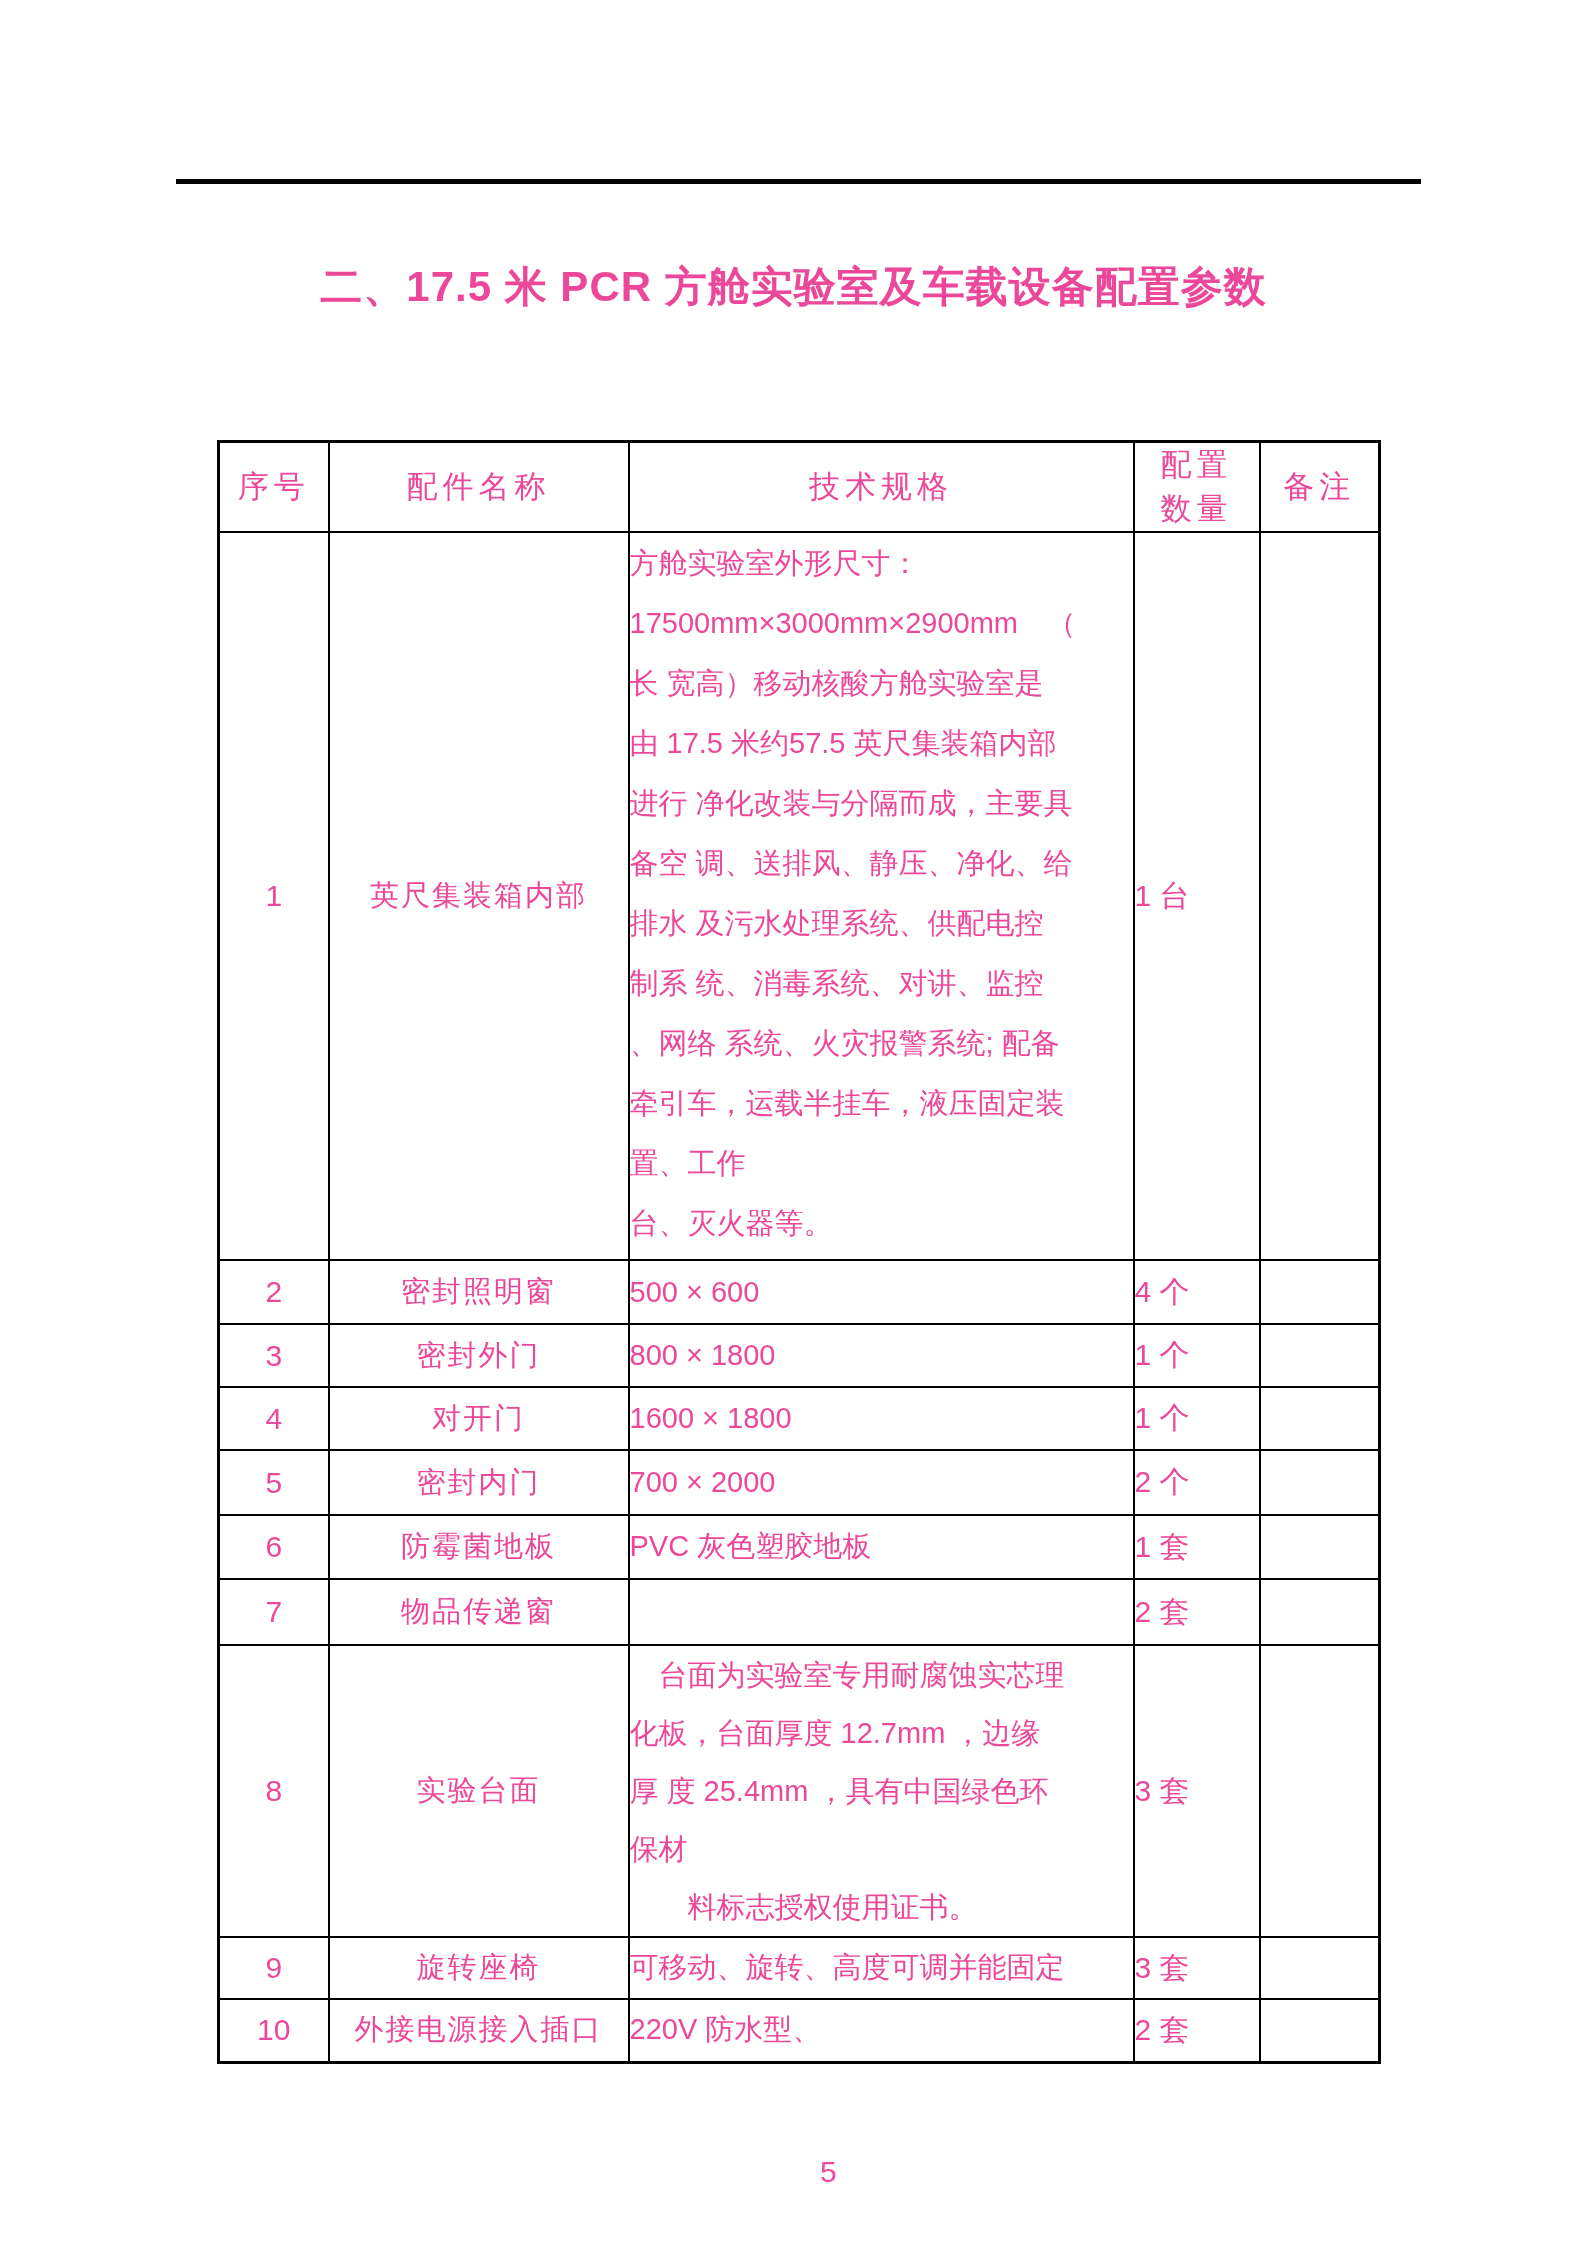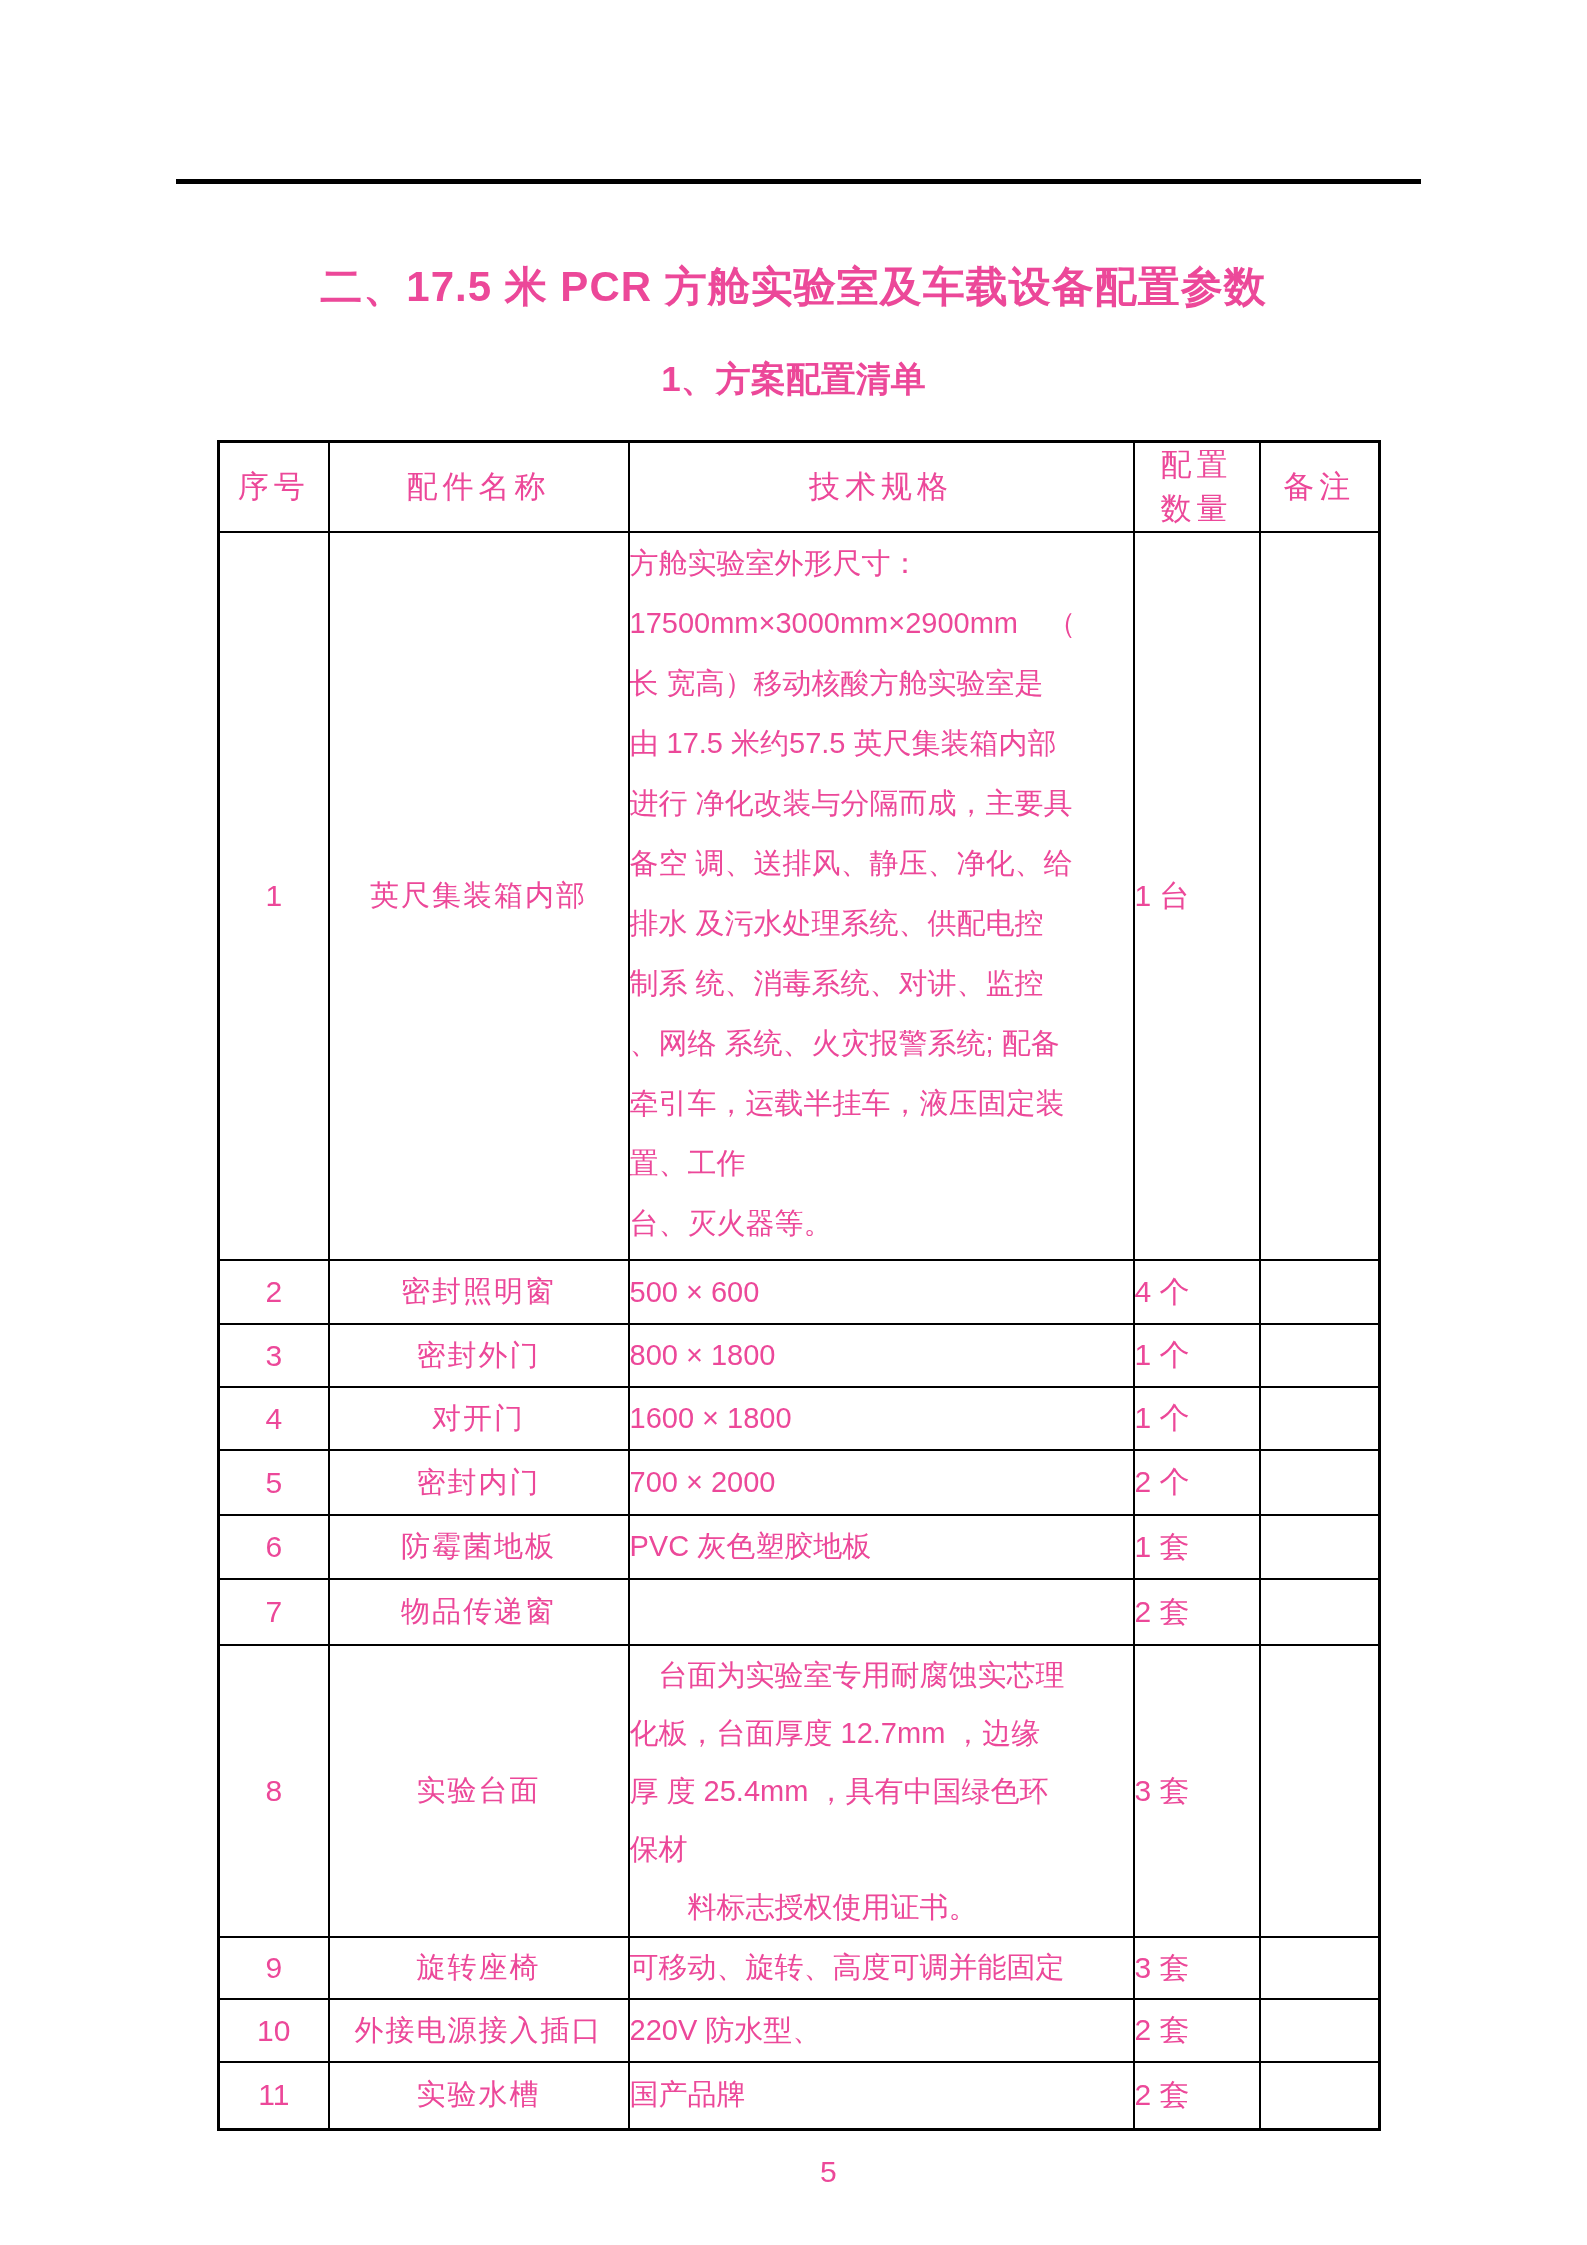--- a/index.html
+++ b/index.html
@@ -88,21 +88,20 @@
 </style>
 </head>
 <body>
 
 <div class="page">
 
   <div class="top-rule"></div>
 
   <div class="doc-title">二、17.5 米 PCR 方舱实验室及车载设备配置参数</div>
 
-  <div class="doc-subtitle">1、方案配置清单</div>
 
   <table class="cfg">
     <colgroup>
       <col style="width:110px">
       <col style="width:300px">
       <col style="width:505px">
       <col style="width:126px">
       <col style="width:120px">
     </colgroup>
     <thead>
@@ -194,25 +193,18 @@
         <td class="c-qty">3 套</td>
         <td class="c-remark"></td>
       </tr>
       <tr style="height:63px">
         <td class="c-no">10</td>
         <td class="c-name">外接电源接入插口</td>
         <td class="c-spec">220V 防水型、</td>
         <td class="c-qty">2 套</td>
         <td class="c-remark"></td>
       </tr>
-      <tr style="height:67px">
-        <td class="c-no">11</td>
-        <td class="c-name">实验水槽</td>
-        <td class="c-spec">国产品牌</td>
-        <td class="c-qty">2 套</td>
-        <td class="c-remark"></td>
-      </tr>
     </tbody>
   </table>
 
   <div class="page-number">5</div>
 
 </div>
 
 </body></html>

